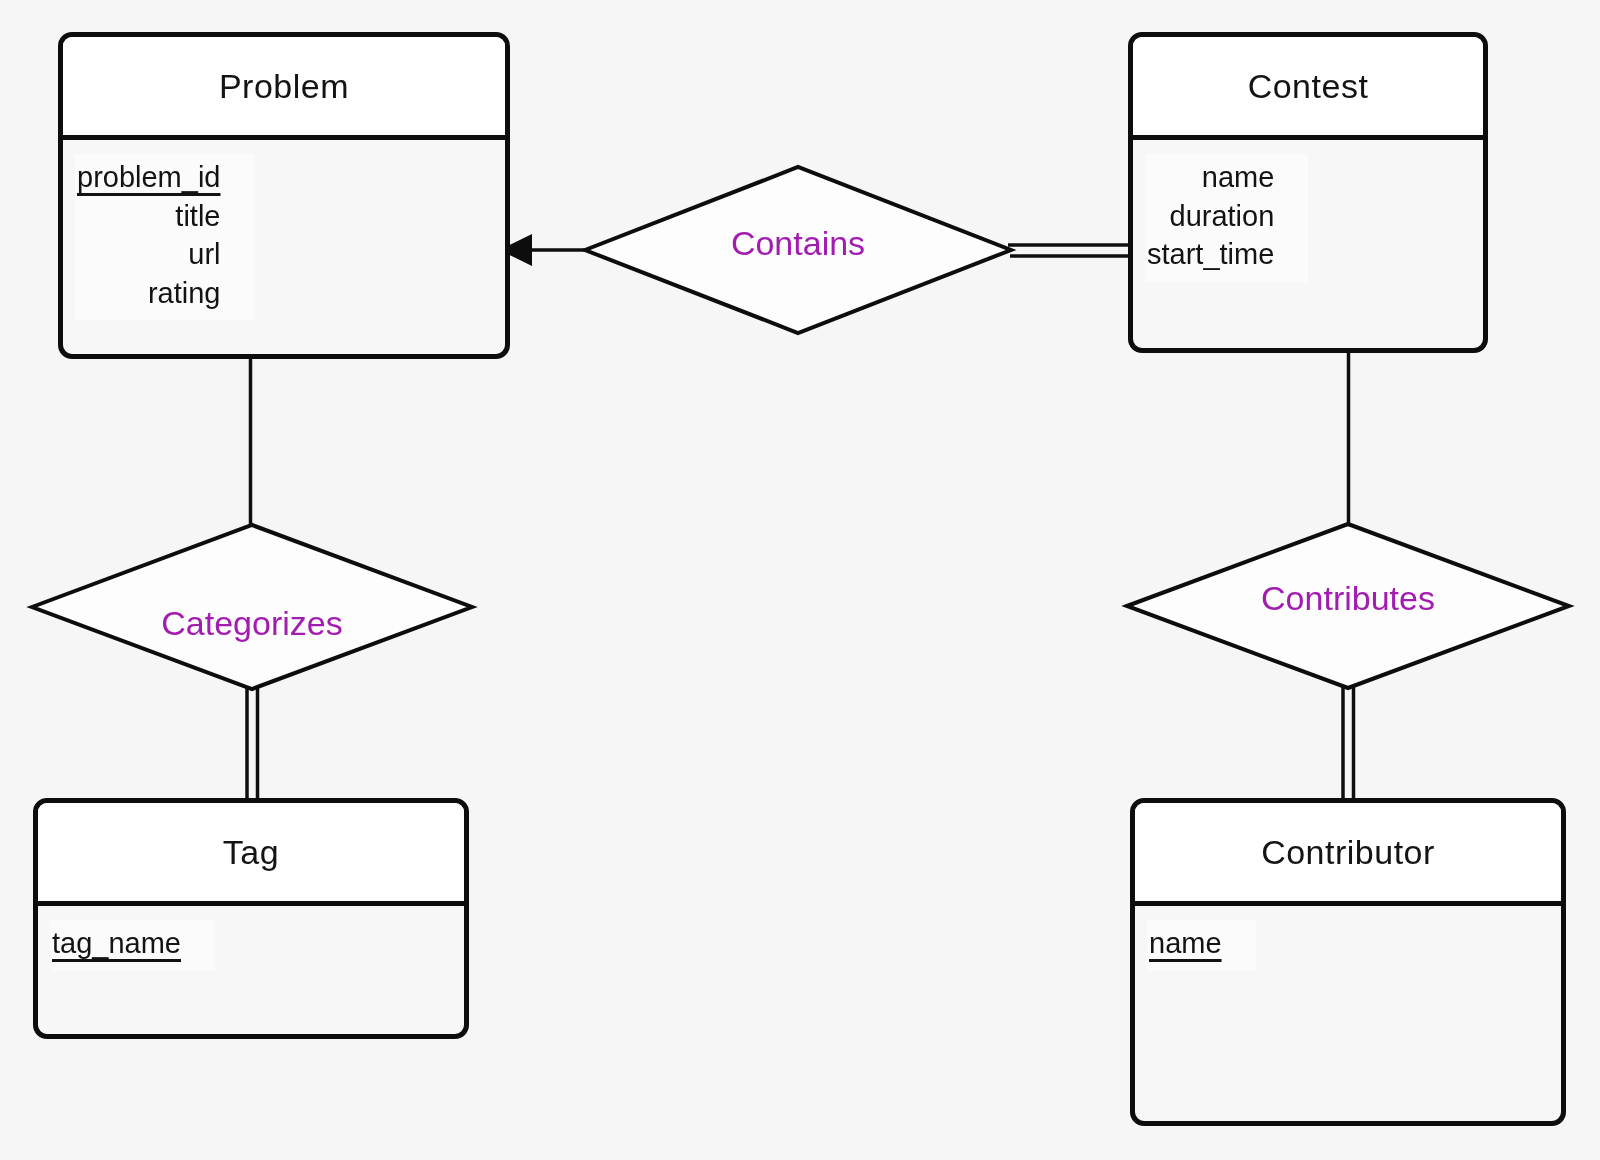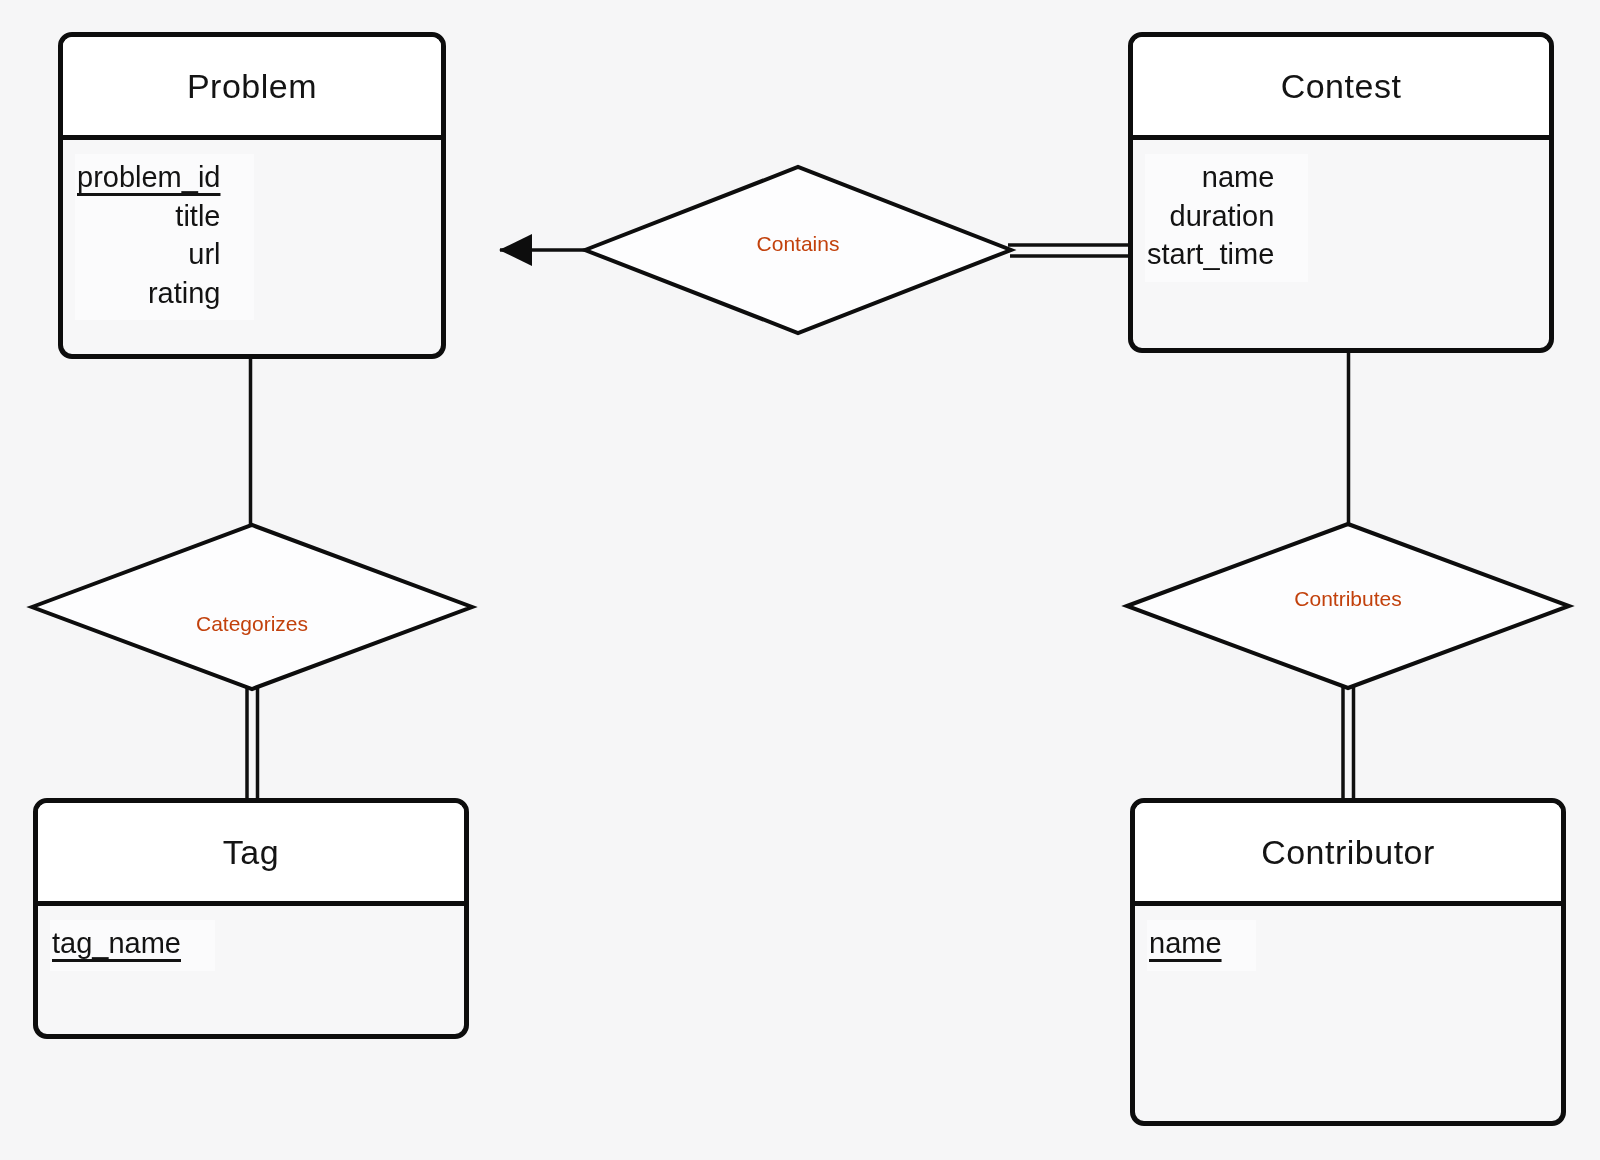--- a/index.html
+++ b/index.html
@@ -61,23 +61,23 @@
   }
   .attr-row.pk .attr-text {
     text-decoration: underline;
     text-decoration-thickness: 2.5px;
     text-underline-offset: 6px;
   }
   .rel-label {
     position: absolute;
     z-index: 3;
     transform: translate(-50%, -50%);
-    font-size: 21px;
+    font-size: 34px;
     line-height: 27px;
-    color: #c2410c;
+    color: #a21caf;
     white-space: nowrap;
   }
 </style>
 </head>
 <body>
 
 <div id="stage">
 
   <svg id="connector-layer" viewBox="0 0 1600 1160" xmlns="http://www.w3.org/2000/svg">
 
@@ -99,41 +99,41 @@
 
     <polygon points="585,250 798,167 1011,250 798,333" fill="#fdfdfe" stroke="#0d0d0d" stroke-width="4" stroke-linejoin="miter"></polygon>
     <polygon points="32,607 252,525 472,607 252,689" fill="#fdfdfe" stroke="#0d0d0d" stroke-width="4" stroke-linejoin="miter"></polygon>
     <polygon points="1127,606 1348,524 1569,606 1348,688" fill="#fdfdfe" stroke="#0d0d0d" stroke-width="4" stroke-linejoin="miter"></polygon>
   </svg>
 
   <div class="rel-label" style="left:798px; top:243px;">Contains</div>
   <div class="rel-label" style="left:252px; top:623px;">Categorizes</div>
   <div class="rel-label" style="left:1348px; top:598px;">Contributes</div>
 
-  <div class="entity" style="left:58px; top:32px; width:388px; height:327px;">
+  <div class="entity" style="left:58px; top:32px; width:452px; height:327px;">
     <div class="entity-header">
       <span class="entity-title">Problem</span>
     </div>
     <div class="attr-block">
       <div class="attr-row pk">
         <span class="attr-text">problem_id</span>
       </div>
       <div class="attr-row">
         <span class="attr-text">title</span>
       </div>
       <div class="attr-row">
         <span class="attr-text">url</span>
       </div>
       <div class="attr-row">
         <span class="attr-text">rating</span>
       </div>
     </div>
   </div>
 
-  <div class="entity" style="left:1128px; top:32px; width:426px; height:321px;">
+  <div class="entity" style="left:1128px; top:32px; width:360px; height:321px;">
     <div class="entity-header">
       <span class="entity-title">Contest</span>
     </div>
     <div class="attr-block">
       <div class="attr-row">
         <span class="attr-text">name</span>
       </div>
       <div class="attr-row">
         <span class="attr-text">duration</span>
       </div>

